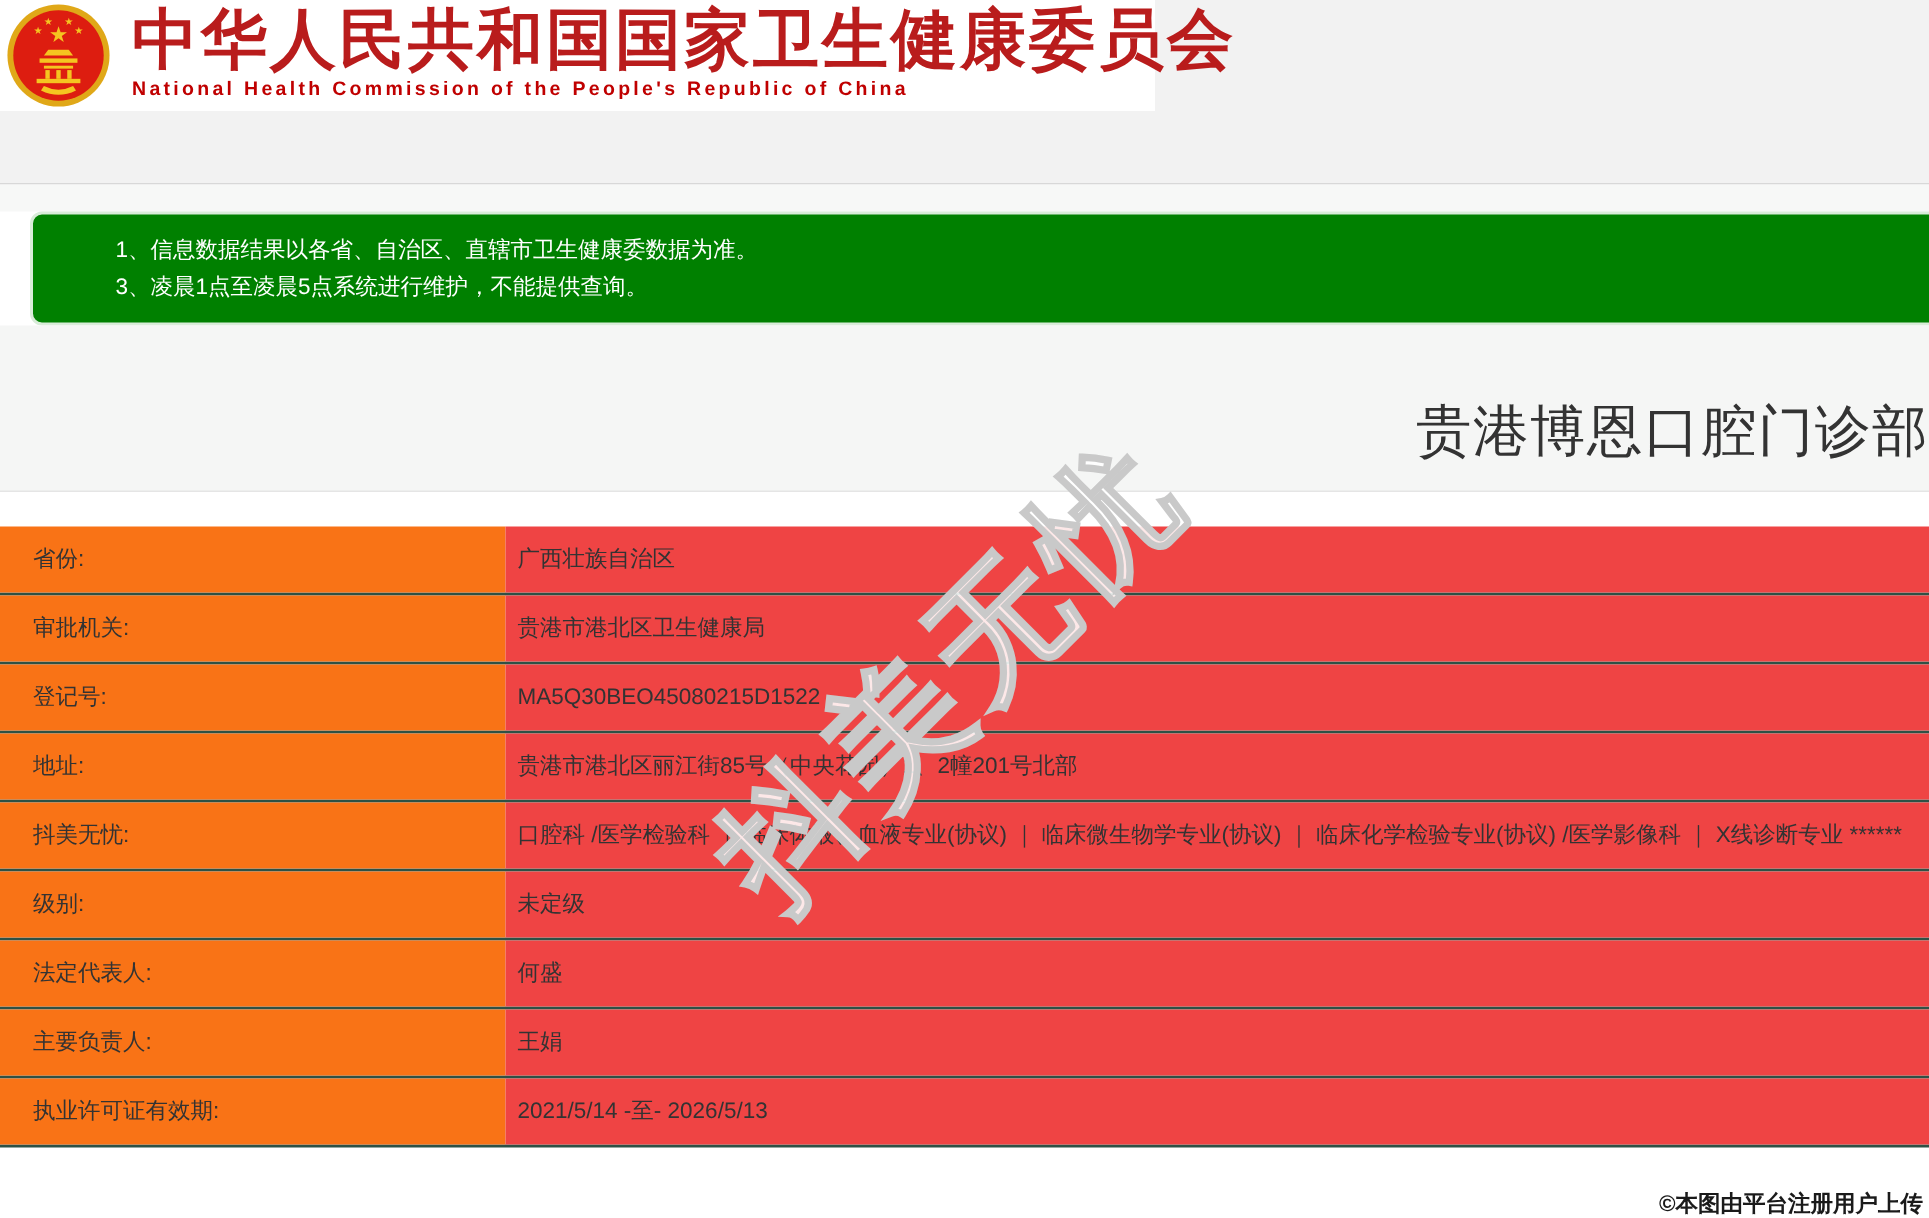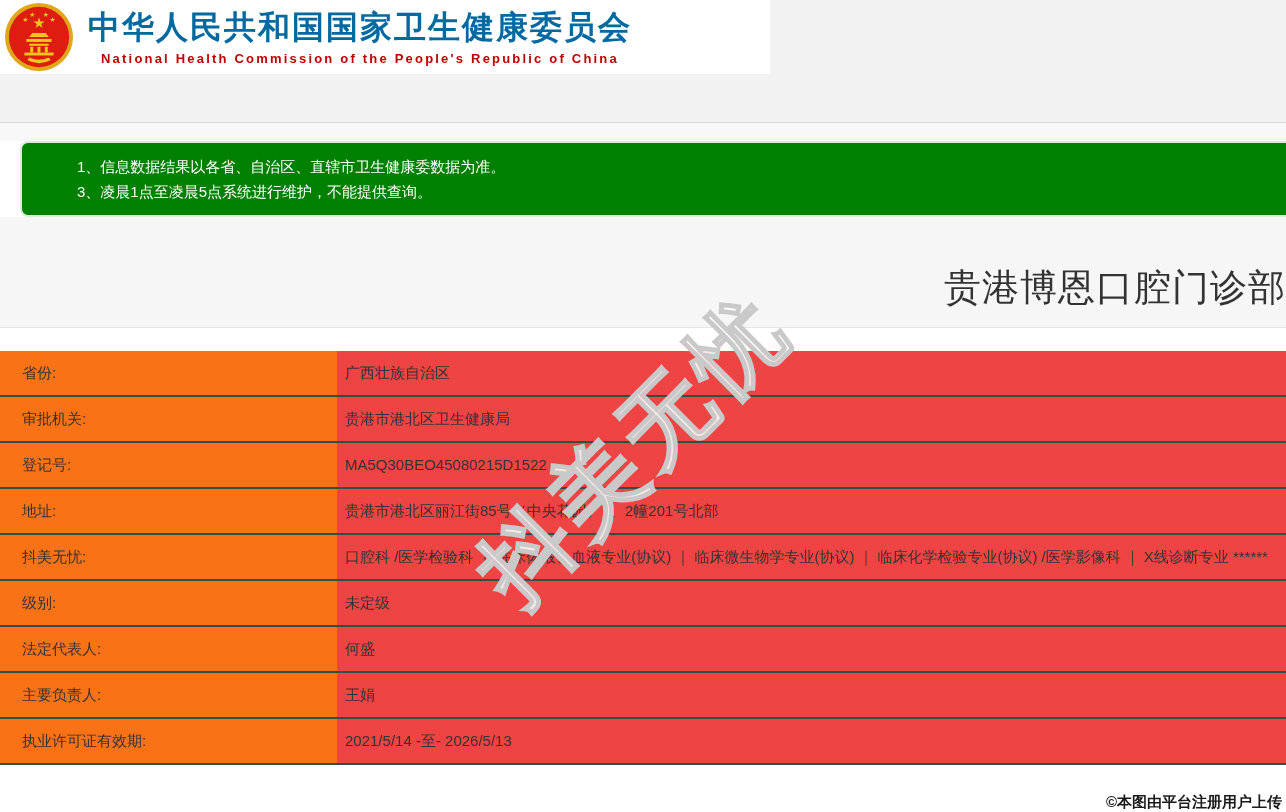--- a/index.html
+++ b/index.html
@@ -19,26 +19,26 @@
   }
   .logo-block {
     width:770px; height:74px;
     background:#ffffff;
     display:flex; align-items:flex-start;
     padding:2px 0 0 4px;
   }
   .emblem { width:70px; height:70px; flex:0 0 70px; }
   .masthead-text { margin-left:14px; padding-top:4px; }
   .title-cn {
-    font-size:32px; font-weight:bold; color:#0369a1;
+    font-size:44px; font-weight:bold; color:#b91c1c;
     letter-spacing:2px; line-height:42px; white-space:nowrap;
   }
   .title-en {
     font-size:13px; font-weight:bold; color:#c00000;
-    letter-spacing:2.2px; margin-top:3px; white-space:nowrap;text-align:center;
+    letter-spacing:2.2px; margin-top:3px; white-space:nowrap;
   }
   .strip { height:18px; background:#f7f8f7; }
 
   
   .notice {
     margin-left:20px; margin-right:-10px;
     background:#008000;
     border:2px solid #d9ecd9;
     border-radius:8px;
     padding:11px 10px 11px 55px;

